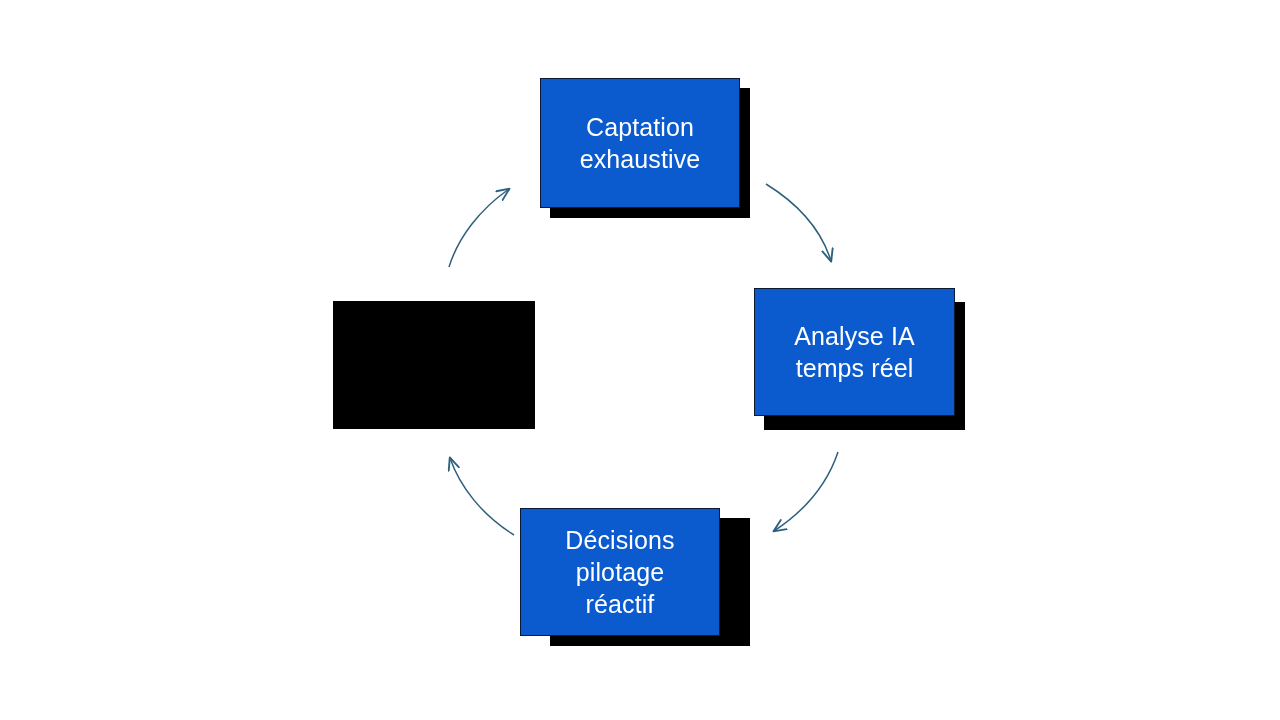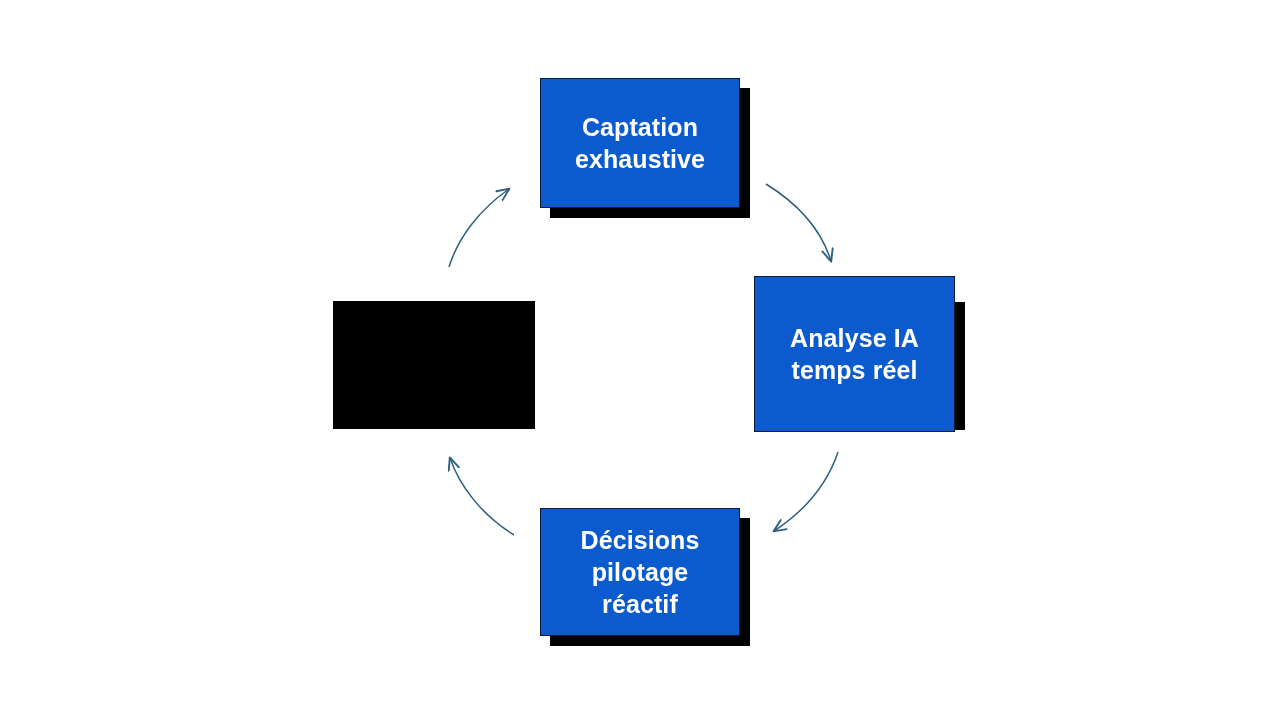--- a/index.html
+++ b/index.html
@@ -50,33 +50,32 @@
   .node-shadow {
     position: absolute;
     background: #000000;
     z-index: 1;
   }
 
   .node-label {
     display: block;
     white-space: pre-line;
     padding: 0 8px;
-    font-weight: bold;
   }
 
   
   #node-capture        { left: 540px; top: 78px;  width: 200px; height: 130px; }
   #shadow-capture      { left: 550px; top: 88px;  width: 200px; height: 130px; }
 
   
-  #node-analysis       { left: 754px; top: 276px; width: 201px; height: 156px; }
+  #node-analysis       { left: 754px; top: 288px; width: 201px; height: 128px; }
   #shadow-analysis     { left: 764px; top: 302px; width: 201px; height: 128px; }
 
   
-  #node-decision       { left: 540px; top: 508px; width: 200px; height: 128px; }
+  #node-decision       { left: 520px; top: 508px; width: 200px; height: 128px; }
   #shadow-decision     { left: 550px; top: 518px; width: 200px; height: 128px; }
 
   
   #node-gains          { left: 323px; top: 291px; width: 202px; height: 128px; }
   #shadow-gains        { left: 333px; top: 301px; width: 202px; height: 128px; }
 </style>
 </head>
 <body>
 
 <div id="canvas">

